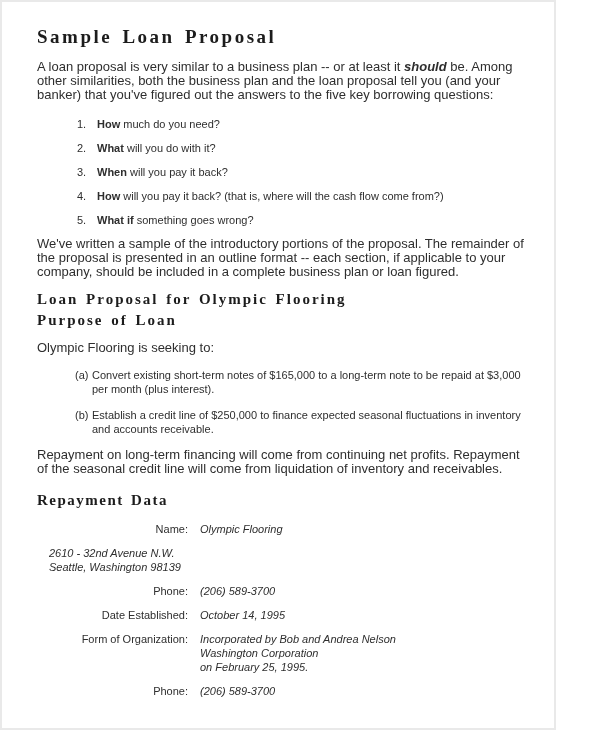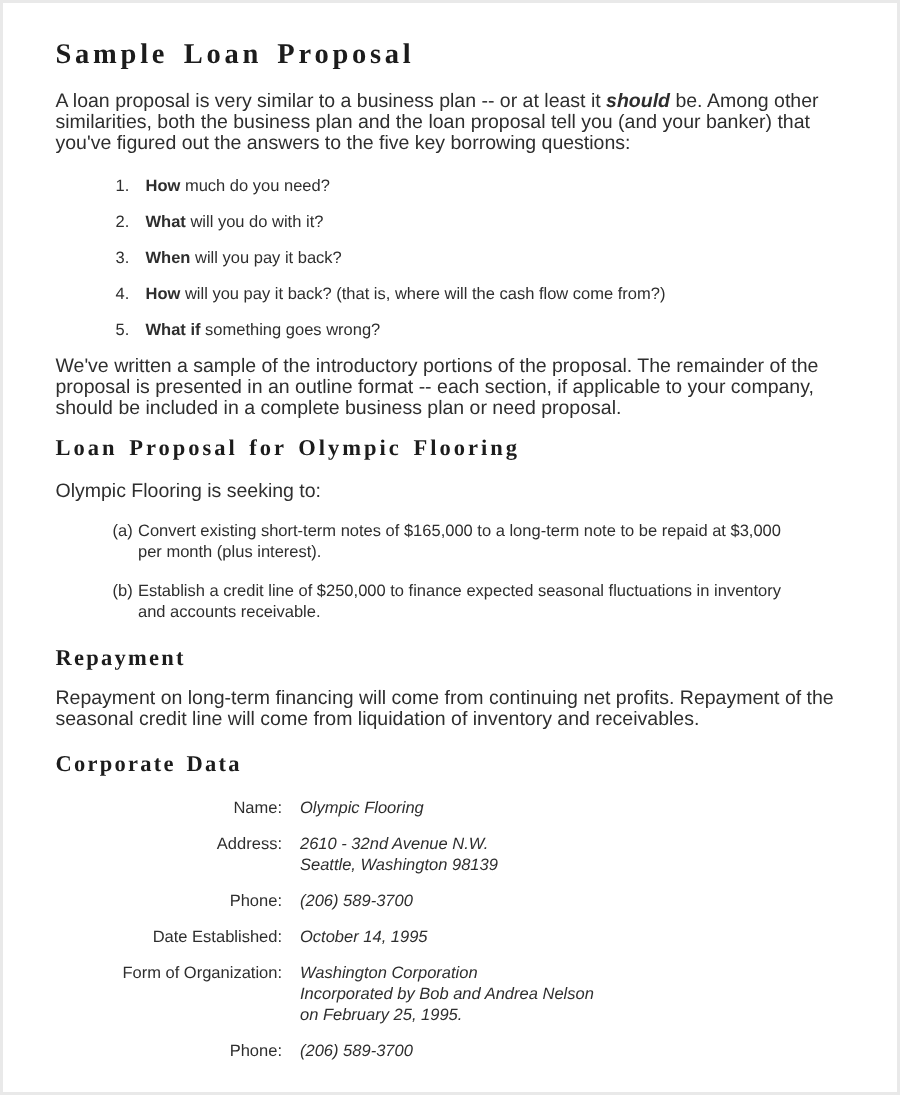--- a/index.html
+++ b/index.html
@@ -1,18 +1,18 @@
 <!DOCTYPE html>
 <html><head>
 <meta charset="utf-8">
 <style>
   html,body { margin:0; padding:0; background:#ffffff; }
   .page {
     position:relative;
-    width:600px; height:730px;
+    width:556px; height:730px;
     box-sizing:border-box;
     background:#ffffff;
     border:2px solid #e9e9e9;
     padding:24px 30px 0 35px;
     overflow:hidden;
     font-family:"Liberation Sans", sans-serif;
     color:#2e2e2e;
   }
   h1.doc-title {
     margin:0 0 12px 0;
@@ -89,75 +89,74 @@
     <div class="q-item">
       <span class="q-num">4.</span>
       <span class="q-body"><b>How</b><span> will you pay it back? (that is, where will the cash flow come from?)</span></span>
     </div>
     <div class="q-item">
       <span class="q-num">5.</span>
       <span class="q-body"><b>What if</b><span> something goes wrong?</span></span>
     </div>
   </div>
 
-  <p class="body-text summary-para">We've written a sample of the introductory portions of the proposal. The remainder of the proposal is presented in an outline format -- each section, if applicable to your company, should be included in a complete business plan or need proposal.</p>
+  <p class="body-text summary-para">We've written a sample of the introductory portions of the proposal. The remainder of the proposal is presented in an outline format -- each section, if applicable to your company, should be included in a complete business plan or loan figured.</p>
 
   <h2 class="sec-heading">
     <div>Loan Proposal for Olympic Flooring</div>
+    <div>Purpose of Loan</div>
   </h2>
 
   <p class="body-text lead-para">Olympic Flooring is seeking to:</p>
 
   <div class="alpha-list">
     <div class="a-item">
       <span class="a-marker">(a)</span>
       <span class="a-text">Convert existing short-term notes of $165,000 to a long-term note to be repaid at $3,000 per month (plus interest).</span>
     </div>
     <div class="a-item">
       <span class="a-marker">(b)</span>
       <span class="a-text">Establish a credit line of $250,000 to finance expected seasonal fluctuations in inventory and accounts receivable.</span>
     </div>
   </div>
 
-  <h3 class="sub-heading">Repayment</h3>
   <p class="body-text">Repayment on long-term financing will come from continuing net profits. Repayment of the seasonal credit line will come from liquidation of inventory and receivables.</p>
 
-  <h3 class="sub-heading">Corporate Data</h3>
+  <h3 class="sub-heading">Repayment Data</h3>
 
   <div class="c-table">
     <div class="c-row">
       <div class="c-label">Name:</div>
       <div class="c-value">
         <div>Olympic Flooring</div>
       </div>
     </div>
     <div class="c-row">
-      <div class="c-label">Address:</div>
       <div class="c-value">
         <div>2610 - 32nd Avenue N.W.</div>
         <div>Seattle, Washington 98139</div>
       </div>
     </div>
     <div class="c-row">
       <div class="c-label">Phone:</div>
       <div class="c-value">
         <div>(206) 589-3700</div>
       </div>
     </div>
     <div class="c-row">
       <div class="c-label">Date Established:</div>
       <div class="c-value">
         <div>October 14, 1995</div>
       </div>
     </div>
     <div class="c-row">
       <div class="c-label">Form of Organization:</div>
       <div class="c-value">
+        <div>Incorporated by Bob and Andrea Nelson</div>
         <div>Washington Corporation</div>
-        <div>Incorporated by Bob and Andrea Nelson</div>
         <div>on February 25, 1995.</div>
       </div>
     </div>
     <div class="c-row">
       <div class="c-label">Phone:</div>
       <div class="c-value">
         <div>(206) 589-3700</div>
       </div>
     </div>
 

